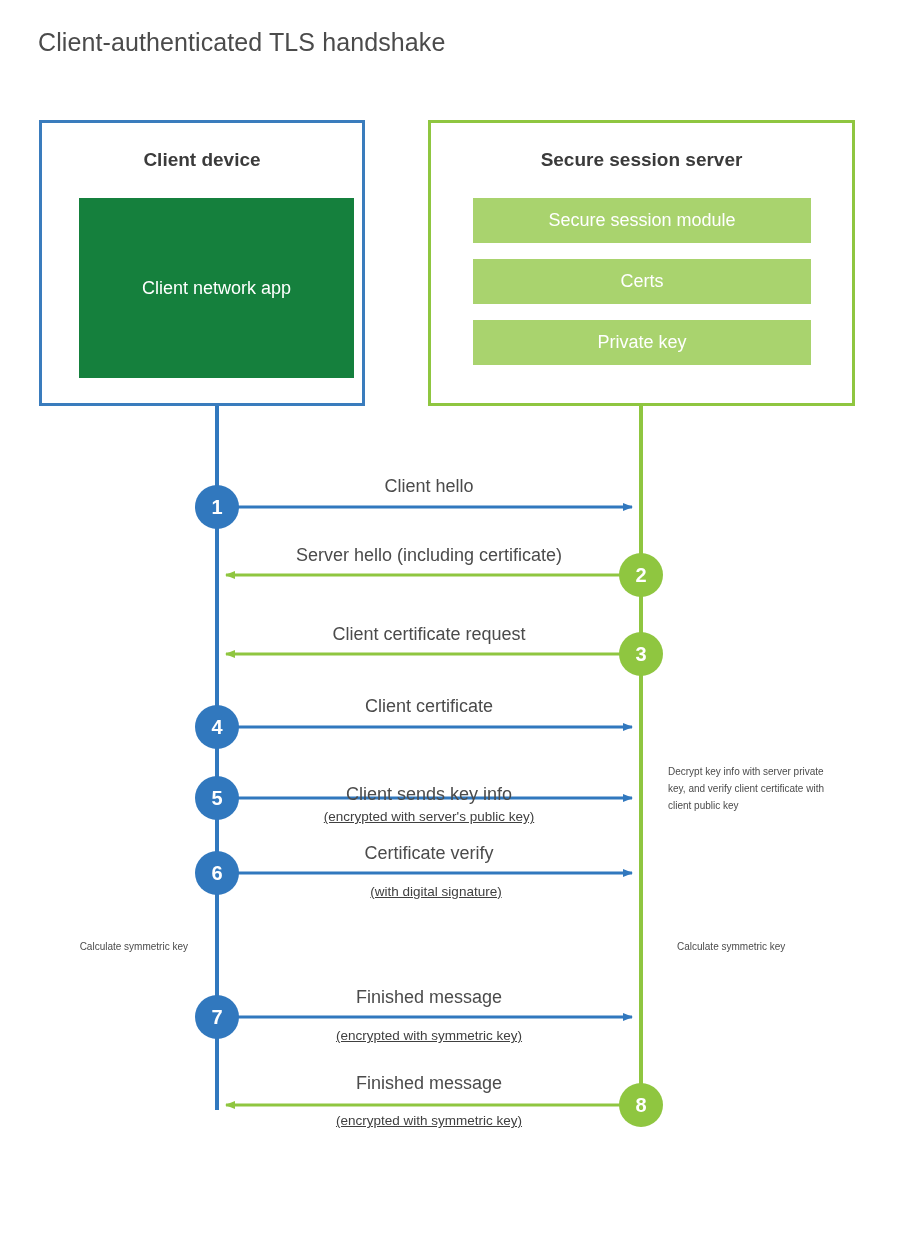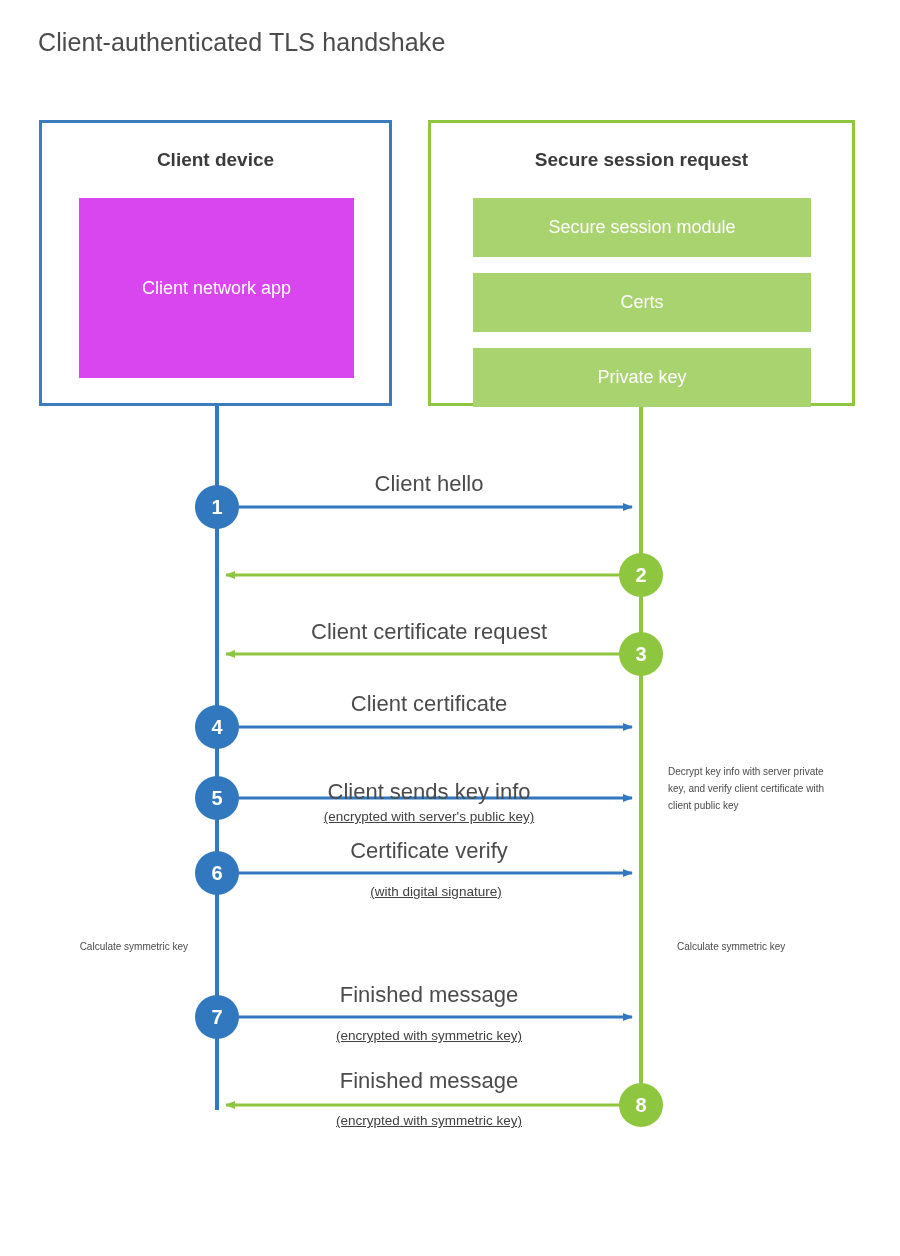--- a/index.html
+++ b/index.html
@@ -33,21 +33,21 @@
 
   
   .party-box {
     position: absolute;
     background: #ffffff;
     box-sizing: border-box;
   }
   .party-box.client {
     left: 39px;
     top: 120px;
-    width: 353px;
+    width: 326px;
     height: 286px;
     border: 3px solid #3a7cbd;
   }
   .party-box.server {
     left: 428px;
     top: 120px;
     width: 427px;
     height: 286px;
     border: 3px solid #8fc640;
   }
@@ -60,38 +60,38 @@
     font-size: 19px;
     font-weight: bold;
     color: #3b3b3b;
   }
   .client-app-box {
     position: absolute;
     left: 37px;
     top: 75px;
     width: 275px;
     height: 180px;
-    background: #d946ef;
+    background: #15803d;
     color: #ffffff;
     font-size: 18px;
     line-height: 26px;
     display: flex;
     align-items: center;
     justify-content: center;
     text-align: center;
     box-sizing: border-box;
   }
   .server-bars {
     position: absolute;
     left: 42px;
     top: 75px;
     width: 338px;
   }
   .server-bar {
-    height: 59px;
+    height: 45px;
     background: #a9d36e;
     color: #ffffff;
     font-size: 18px;
     display: flex;
     align-items: center;
     justify-content: center;
     margin-bottom: 16px;
     box-sizing: border-box;
   }
   .server-bar:last-child { margin-bottom: 0; }
@@ -118,21 +118,21 @@
     font-weight: bold;
     transform: translate(-50%, -50%);
   }
   .step-circle.client-side { background: #3178be; }
   .step-circle.server-side { background: #8fc640; }
 
   
   .msg-label {
     position: absolute;
     text-align: center;
-    font-size: 22px;
+    font-size: 18px;
     color: #4b4b4b;
     transform: translate(-50%, -100%);
     white-space: nowrap;
   }
   .msg-sublabel {
     position: absolute;
     text-align: center;
     font-size: 13.5px;
     color: #404040;
     transform: translate(-50%, 0);
@@ -191,39 +191,40 @@
 
     <line x1="641" y1="1105" x2="226" y2="1105" stroke="#8fc640" stroke-width="3" marker-end="url(#arrow-green)"></line>
   </svg>
 
   <div class="party-box client">
     <div class="party-title">Client device</div>
     <div class="client-app-box">Client network app</div>
   </div>
 
   <div class="party-box server">
-    <div class="party-title">Secure session request</div>
+    <div class="party-title">Secure session server</div>
     <div class="server-bars">
       <div class="server-bar">Secure session module</div>
       <div class="server-bar">Certs</div>
       <div class="server-bar">Private key</div>
     </div>
   </div>
 
   <div class="step-circle client-side" style="left:217px; top:507px;">1</div>
   <div class="step-circle server-side" style="left:641px; top:575px;">2</div>
   <div class="step-circle server-side" style="left:641px; top:654px;">3</div>
   <div class="step-circle client-side" style="left:217px; top:727px;">4</div>
   <div class="step-circle client-side" style="left:217px; top:798px;">5</div>
   <div class="step-circle client-side" style="left:217px; top:873px;">6</div>
   <div class="step-circle client-side" style="left:217px; top:1017px;">7</div>
   <div class="step-circle server-side" style="left:641px; top:1105px;">8</div>
 
   <div class="msg-label" style="left:429px; top:497px;">Client hello</div>
 
+  <div class="msg-label" style="left:429px; top:566px;">Server hello (including certificate)</div>
 
   <div class="msg-label" style="left:429px; top:645px;">Client certificate request</div>
 
   <div class="msg-label" style="left:429px; top:717px;">Client certificate</div>
 
   <div class="msg-label" style="left:429px; top:789px;margin-top:16px;">Client sends key info</div>
   <div class="msg-sublabel" style="left:429px; top:809px;">(encrypted with server's public key)</div>
 
   <div class="msg-label" style="left:429px; top:864px;">Certificate verify</div>
   <div class="msg-sublabel" style="left:436px; top:884px;">(with digital signature)</div>

